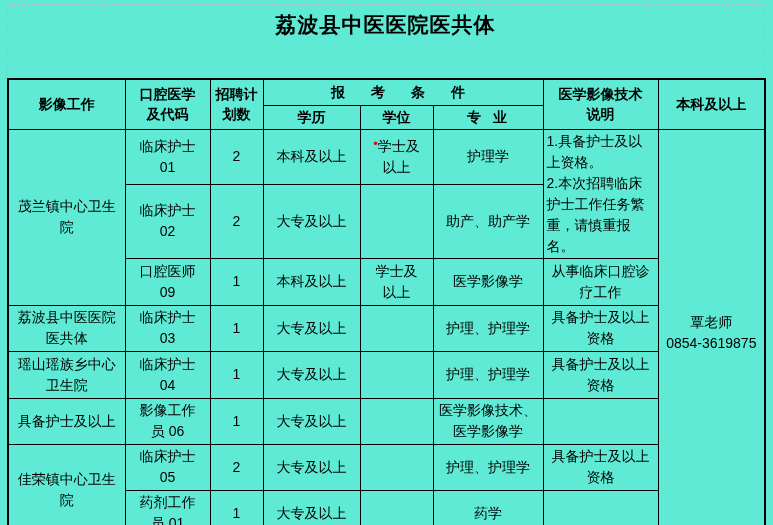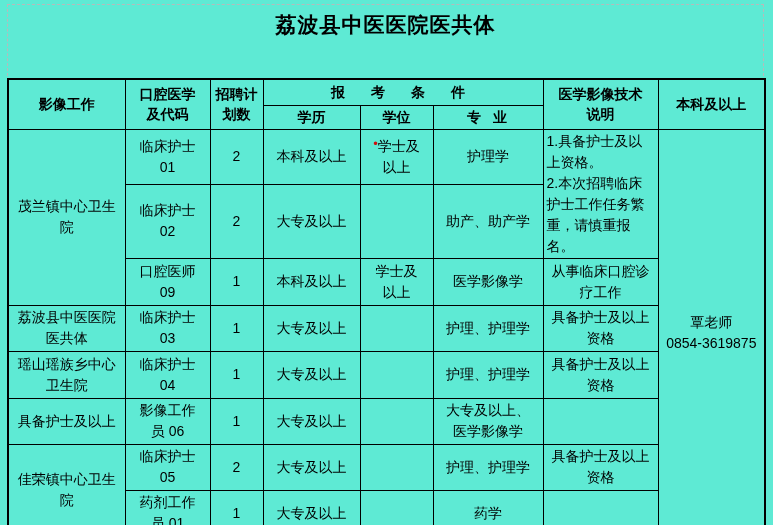--- a/index.html
+++ b/index.html
@@ -176,21 +176,21 @@
 资格</td>
     </tr>
 
     <tr style="height:46px">
       <td>具备护士及以上</td>
       <td>影像工作
 员 06</td>
       <td>1</td>
       <td>大专及以上</td>
       <td></td>
-      <td>大专及以上、
+      <td>医学影像技术、
 医学影像学</td>
       <td></td>
     </tr>
 
     <tr style="height:46px">
       <td rowspan="2">佳荣镇中心卫生院</td>
       <td>临床护士
 05</td>
       <td>2</td>
       <td>大专及以上</td>

